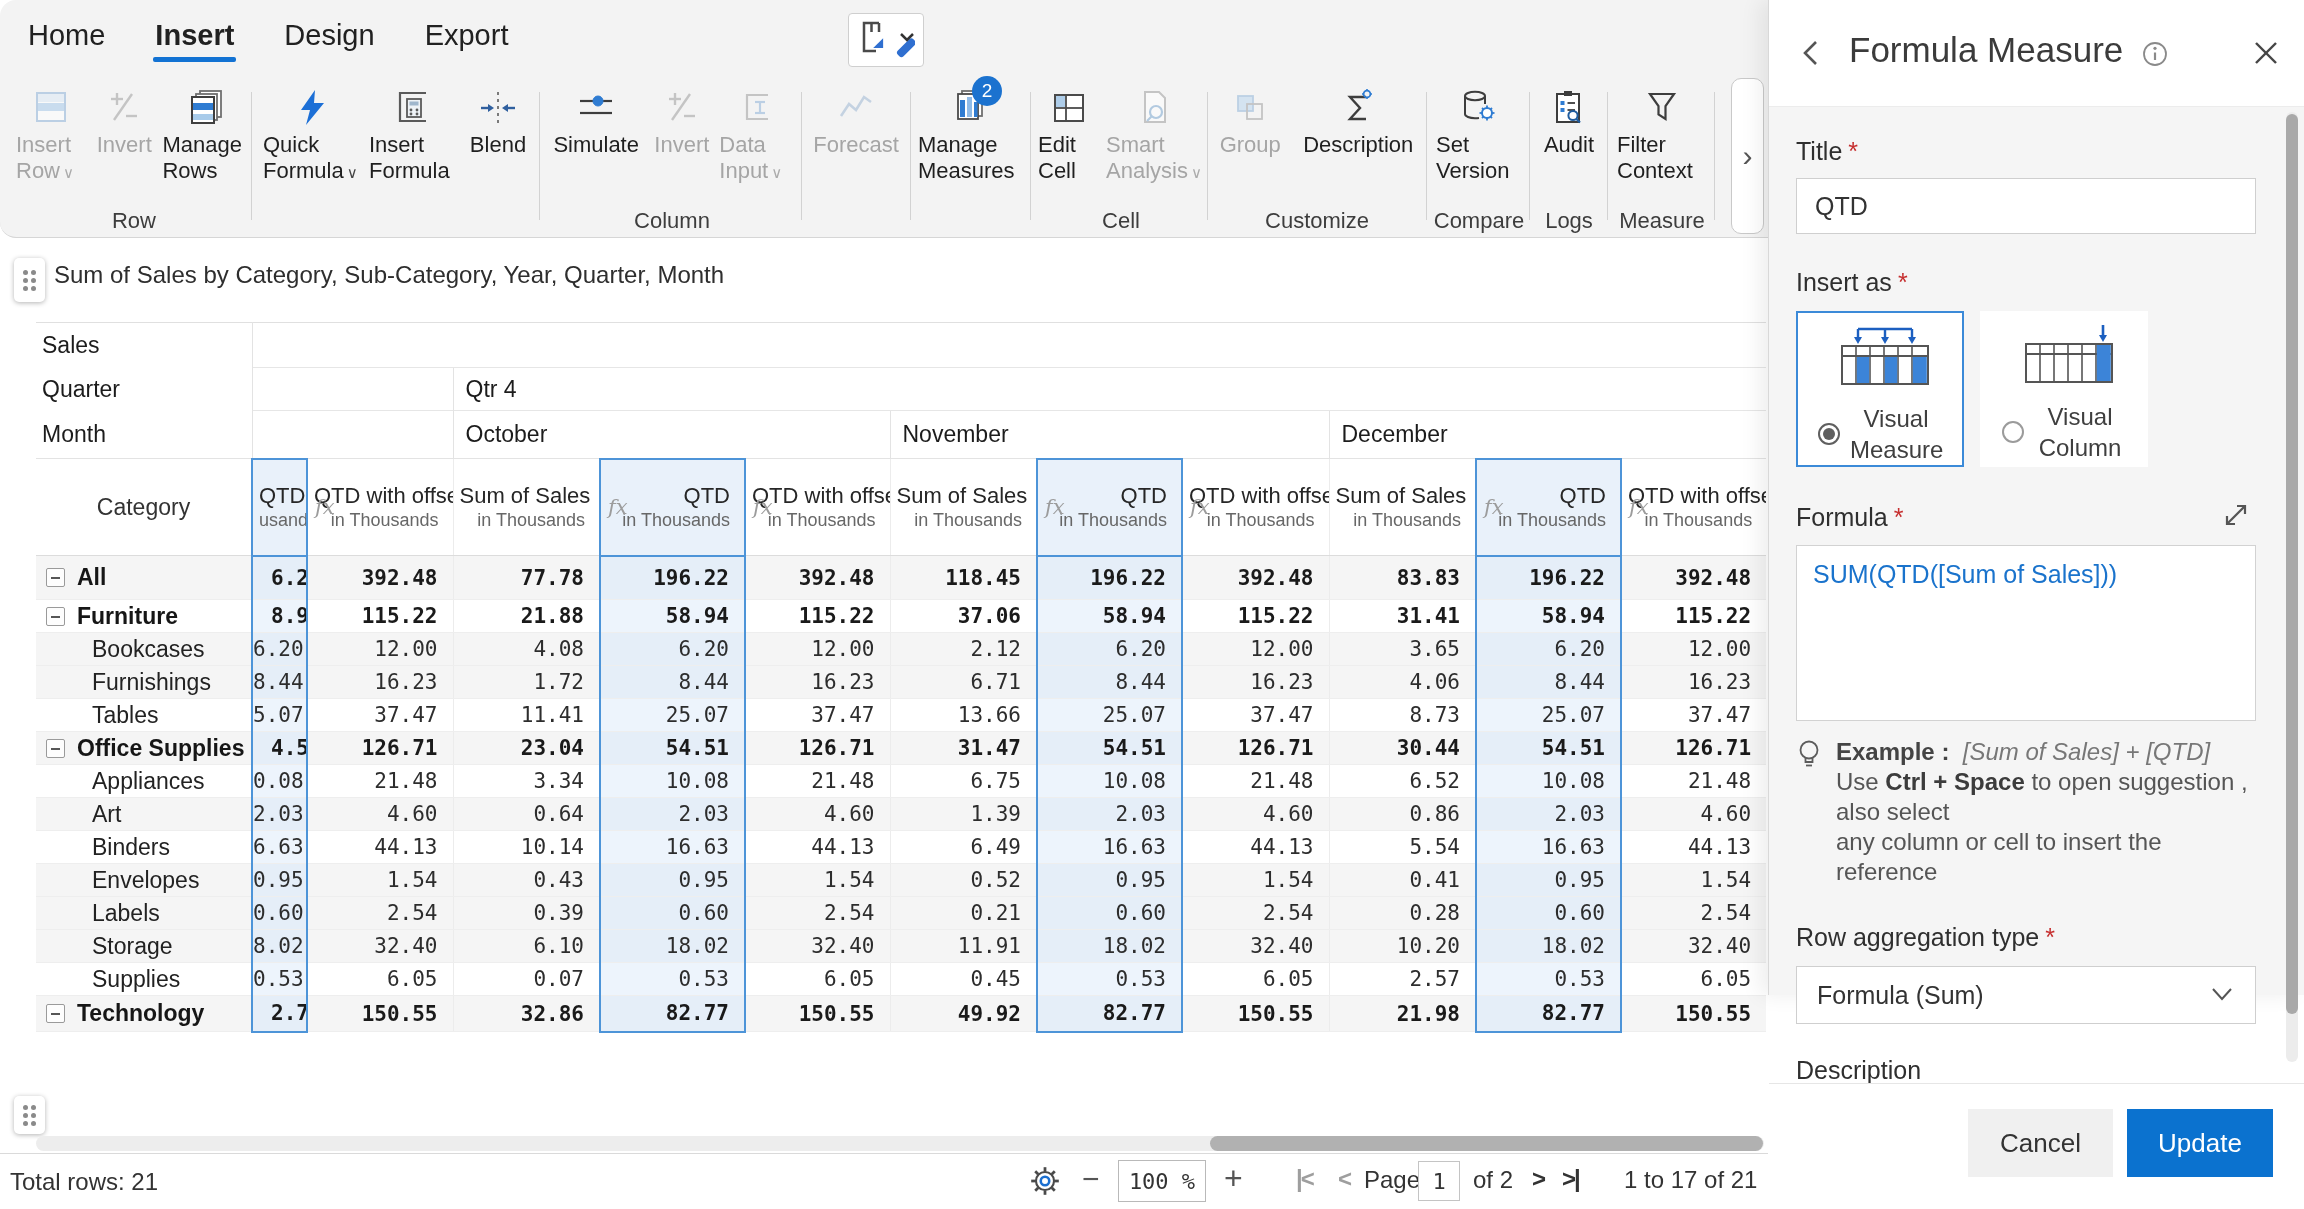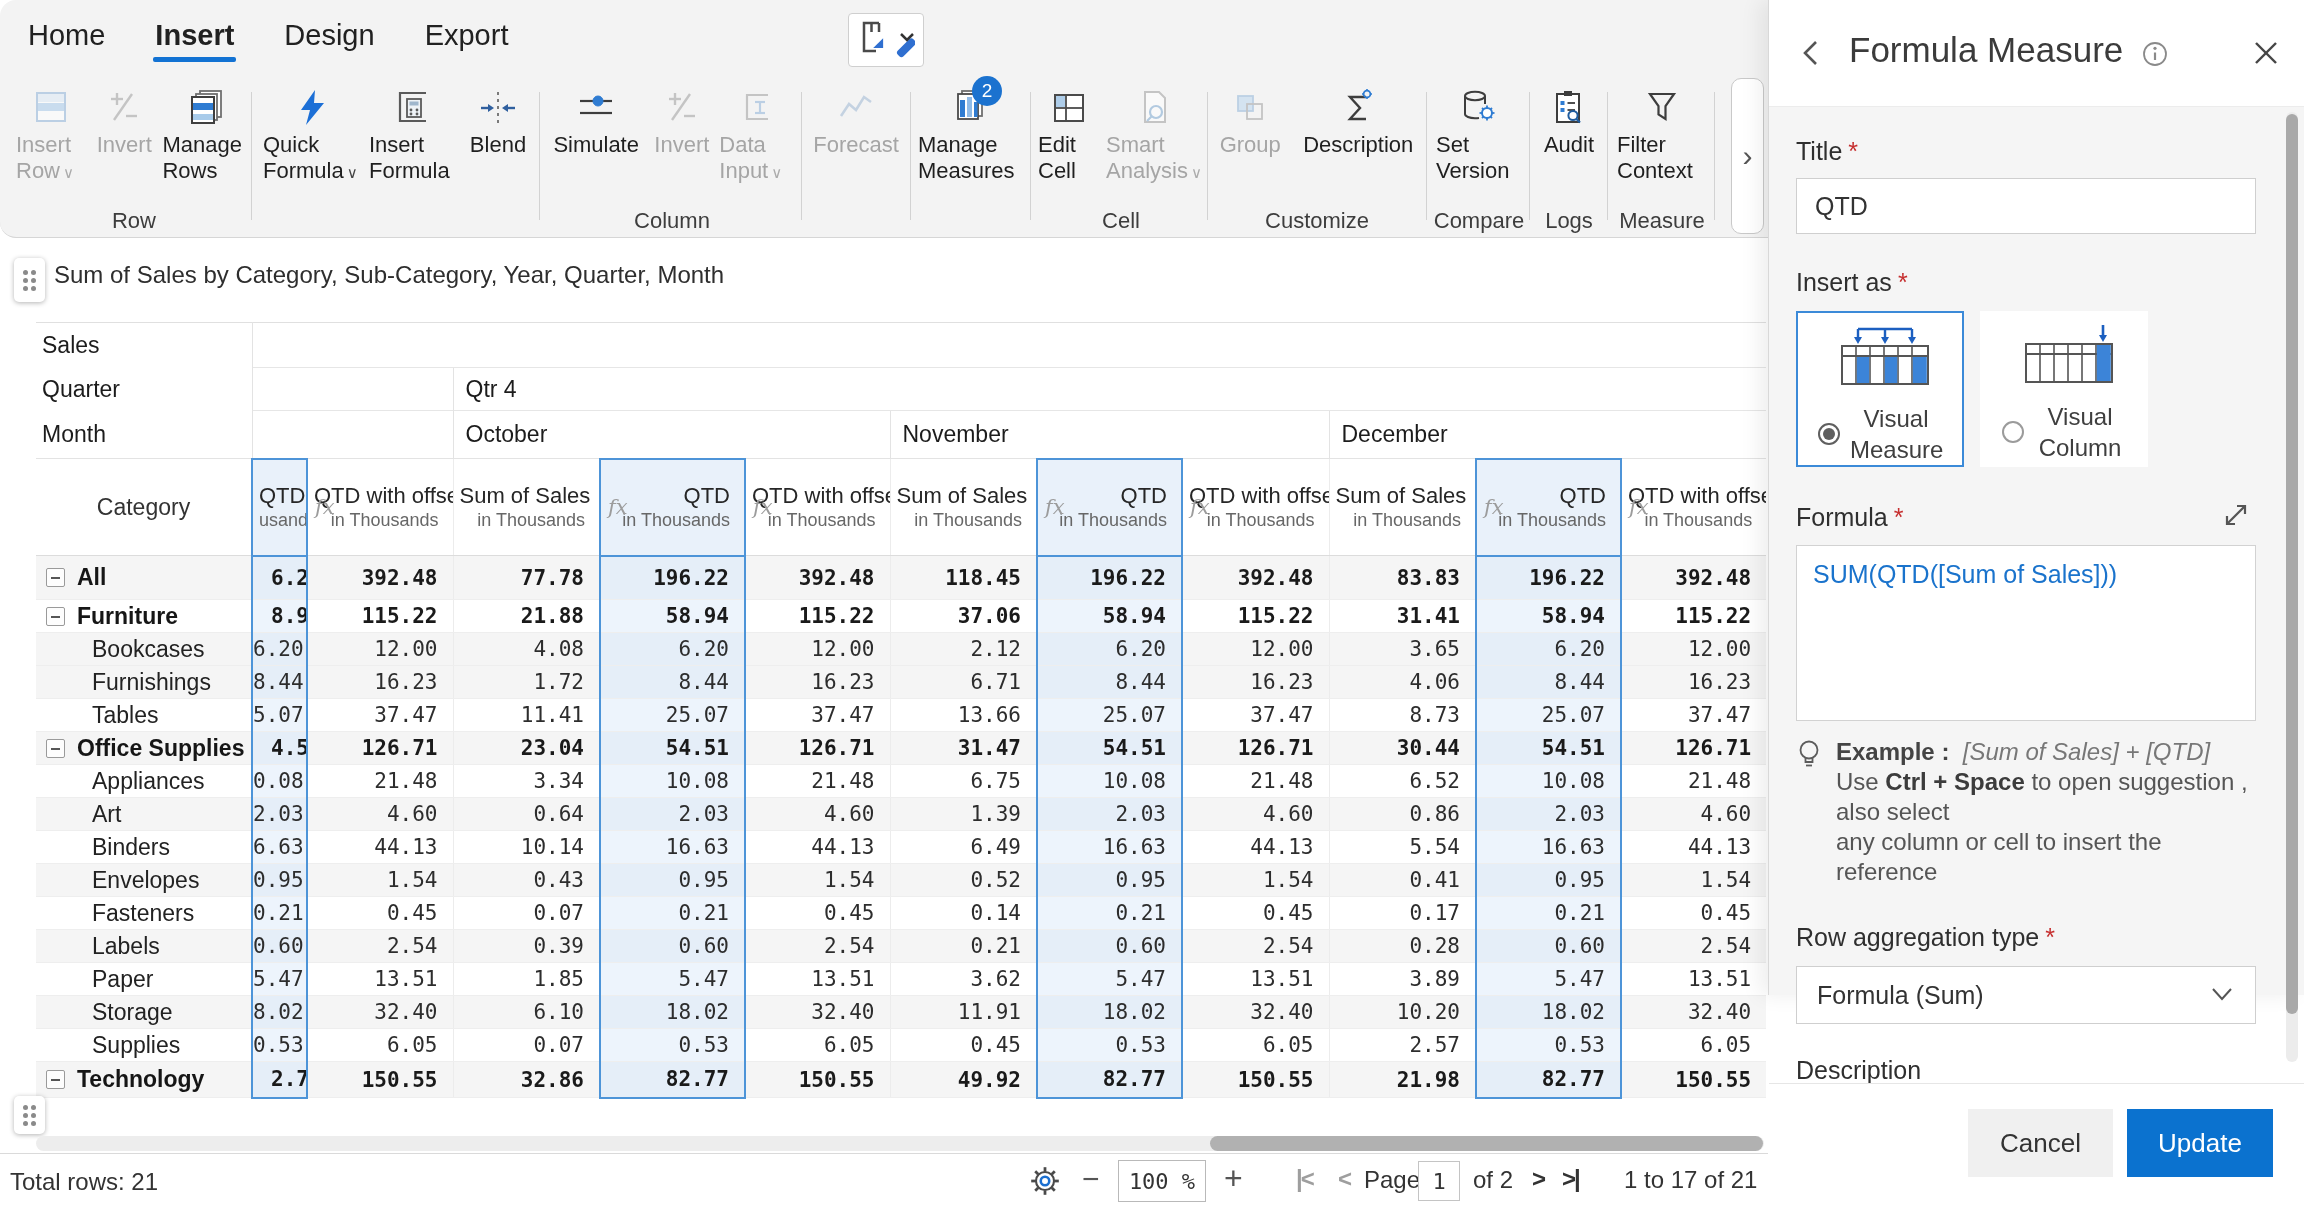--- a/index.html
+++ b/index.html
@@ -700,73 +700,37 @@
             <td class="num gs">0.43</td>
             <td class="num hl">0.95</td>
             <td class="num">1.54</td>
             <td class="num gs">0.52</td>
             <td class="num hl">0.95</td>
             <td class="num">1.54</td>
             <td class="num gs">0.41</td>
             <td class="num hl">0.95</td>
             <td class="num">1.54</td>
           </tr>
-          <tr class="dr">
-            <th class="rl">
-              <span class="rowlab ind2">
-                <span>Fasteners</span>
-              </span>
-            </th>
-            <td class="num hl">0.21</td>
-            <td class="num">0.45</td>
-            <td class="num gs">0.07</td>
-            <td class="num hl">0.21</td>
-            <td class="num">0.45</td>
-            <td class="num gs">0.14</td>
-            <td class="num hl">0.21</td>
-            <td class="num">0.45</td>
-            <td class="num gs">0.17</td>
-            <td class="num hl">0.21</td>
-            <td class="num">0.45</td>
-          </tr>
           <tr class="dr shade">
             <th class="rl">
               <span class="rowlab ind2">
                 <span>Labels</span>
               </span>
             </th>
             <td class="num hl">0.60</td>
             <td class="num">2.54</td>
             <td class="num gs">0.39</td>
             <td class="num hl">0.60</td>
             <td class="num">2.54</td>
             <td class="num gs">0.21</td>
             <td class="num hl">0.60</td>
             <td class="num">2.54</td>
             <td class="num gs">0.28</td>
             <td class="num hl">0.60</td>
             <td class="num">2.54</td>
-          </tr>
-          <tr class="dr">
-            <th class="rl">
-              <span class="rowlab ind2">
-                <span>Paper</span>
-              </span>
-            </th>
-            <td class="num hl">5.47</td>
-            <td class="num">13.51</td>
-            <td class="num gs">1.85</td>
-            <td class="num hl">5.47</td>
-            <td class="num">13.51</td>
-            <td class="num gs">3.62</td>
-            <td class="num hl">5.47</td>
-            <td class="num">13.51</td>
-            <td class="num gs">3.89</td>
-            <td class="num hl">5.47</td>
-            <td class="num">13.51</td>
           </tr>
           <tr class="dr shade">
             <th class="rl">
               <span class="rowlab ind2">
                 <span>Storage</span>
               </span>
             </th>
             <td class="num hl">8.02</td>
             <td class="num">32.40</td>
             <td class="num gs">6.10</td>

